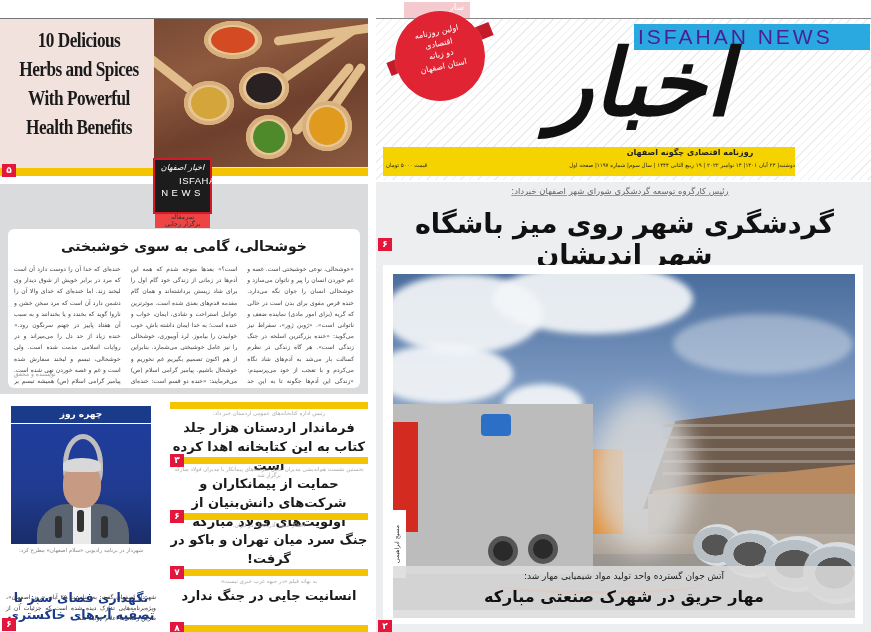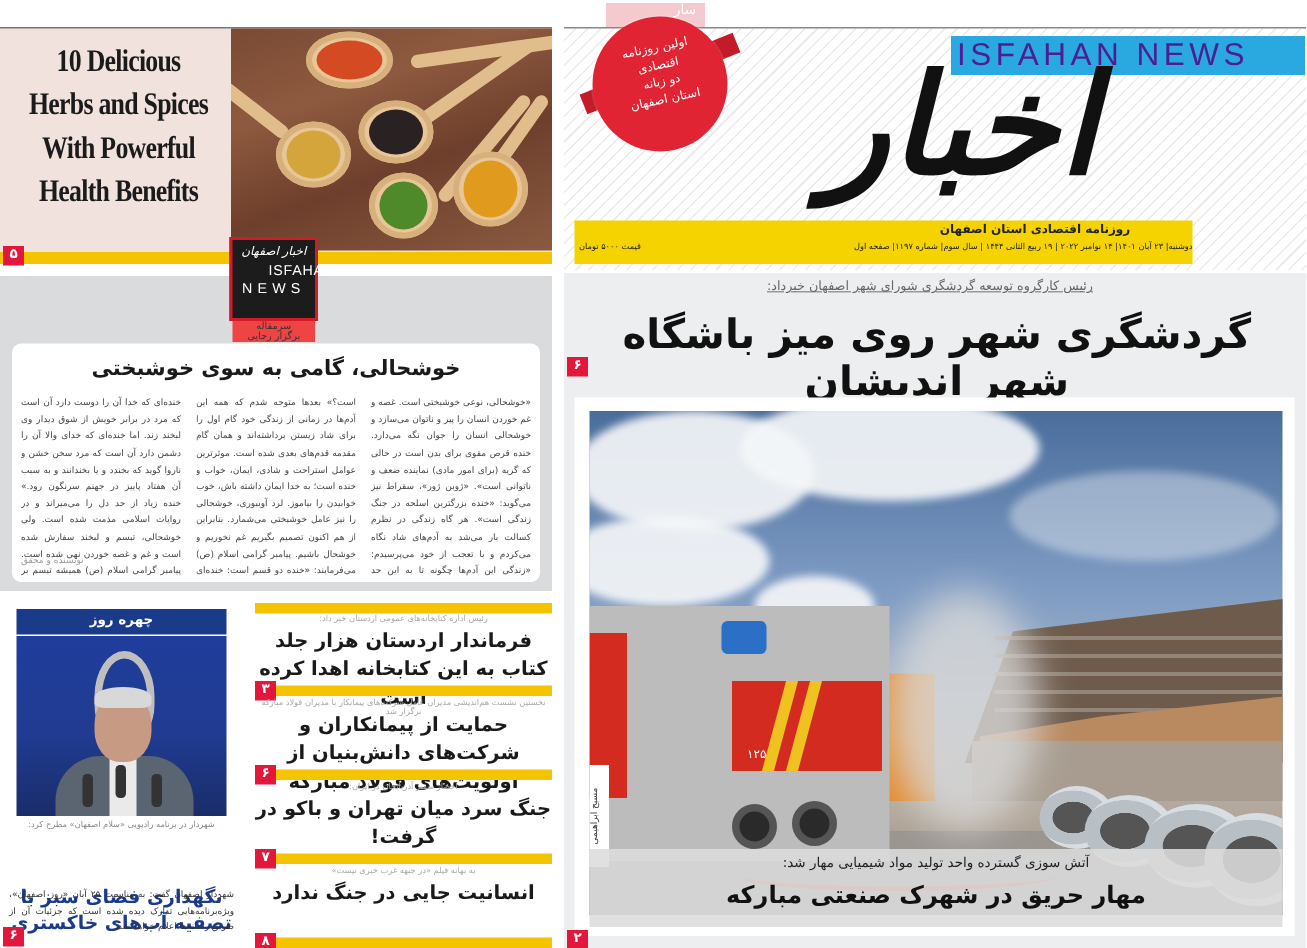--- a/index.html
+++ b/index.html
@@ -183,21 +183,21 @@
 <div class="abs mid-kicker" style="top:578px;">به بهانه فیلم «در جبهه غرب خبری نیست»</div>
 <div class="abs mid-title" style="top:586px;">انسانیت جایی در جنگ ندارد</div>
 
 <div class="abs mid-bar" style="top:625px;"></div>
 <div class="abs page-num" style="left:170px;top:622px;">۸</div>
 
 <div class="abs mast-stripes"></div>
 <div class="abs mast-en">ISFAHAN NEWS</div>
 <div class="abs mast-yellow"></div>
 <div class="abs mast-fa">اخبار اصفهان</div>
-<div class="abs mast-tagline">روزنامه اقتصادی استان اصفهان</div>
+<div class="abs mast-tagline">روزنامه اقتصادی چگونه اصفهان</div>
 <div class="abs mast-dateline">دوشنبه| ۲۳ آبان ۱۴۰۱| ۱۴ نوامبر ۲۰۲۲ | ۱۹ ربیع الثانی ۱۴۴۴ | سال سوم| شماره ۱۱۹۷| صفحه اول</div>
 <div class="abs mast-price">قیمت ۵۰۰۰ تومان</div>
 
 <div class="abs watermark">سار</div>
 <div class="abs seal-ribbon"></div>
 <div class="abs seal"></div>
 <div class="abs seal-text">
   <div>اولین روزنامه</div>
   <div>اقتصادی</div>
   <div>دو زبانه</div>
@@ -222,27 +222,22 @@
   <div class="abs shed-rails"></div>
   <div class="abs bricks"></div>
   <div class="abs wall"></div>
   <div class="abs smoke"></div>
   <div class="abs pipe" style="left:300px;top:250px;width:50px;"></div>
   <div class="abs pipe" style="left:330px;top:256px;width:60px;height:48px;"></div>
   <div class="abs pipe" style="left:370px;top:262px;width:70px;height:56px;"></div>
   <div class="abs pipe" style="left:410px;top:268px;width:70px;height:62px;"></div>
   <div class="abs truck"></div>
   <div class="abs truck-cab"></div>
-  <div class="abs truck-red">
-    <div class="abs truck-stripe" style="left:28px;top:0;"></div>
-    <div class="abs truck-stripe" style="left:44px;top:0;"></div>
-    <div class="abs" style="left:10px;top:44px;color:#fff;font-size:8px;">۱۲۵</div>
-  </div>
   <div class="abs tank"></div>
   <div class="abs wheel" style="left:95px;top:262px;"></div>
   <div class="abs wheel" style="left:135px;top:260px;"></div>
   <div class="abs hose"></div>
 </div>
 <div class="abs photo-credit">مسیح ابراهیمی</div>
 <div class="abs caption-box"></div>
-<div class="abs caption-kicker">آتش سوزی گسترده واحد تولید مواد شیمیایی مهار شد:</div>
+<div class="abs caption-kicker">آتش جوان گسترده واحد تولید مواد شیمیایی مهار شد:</div>
 <div class="abs caption-title">مهار حریق در شهرک صنعتی مبارکه</div>
 <div class="abs page-num" style="left:378px;top:620px;">۲</div>
 
 </body></html>

